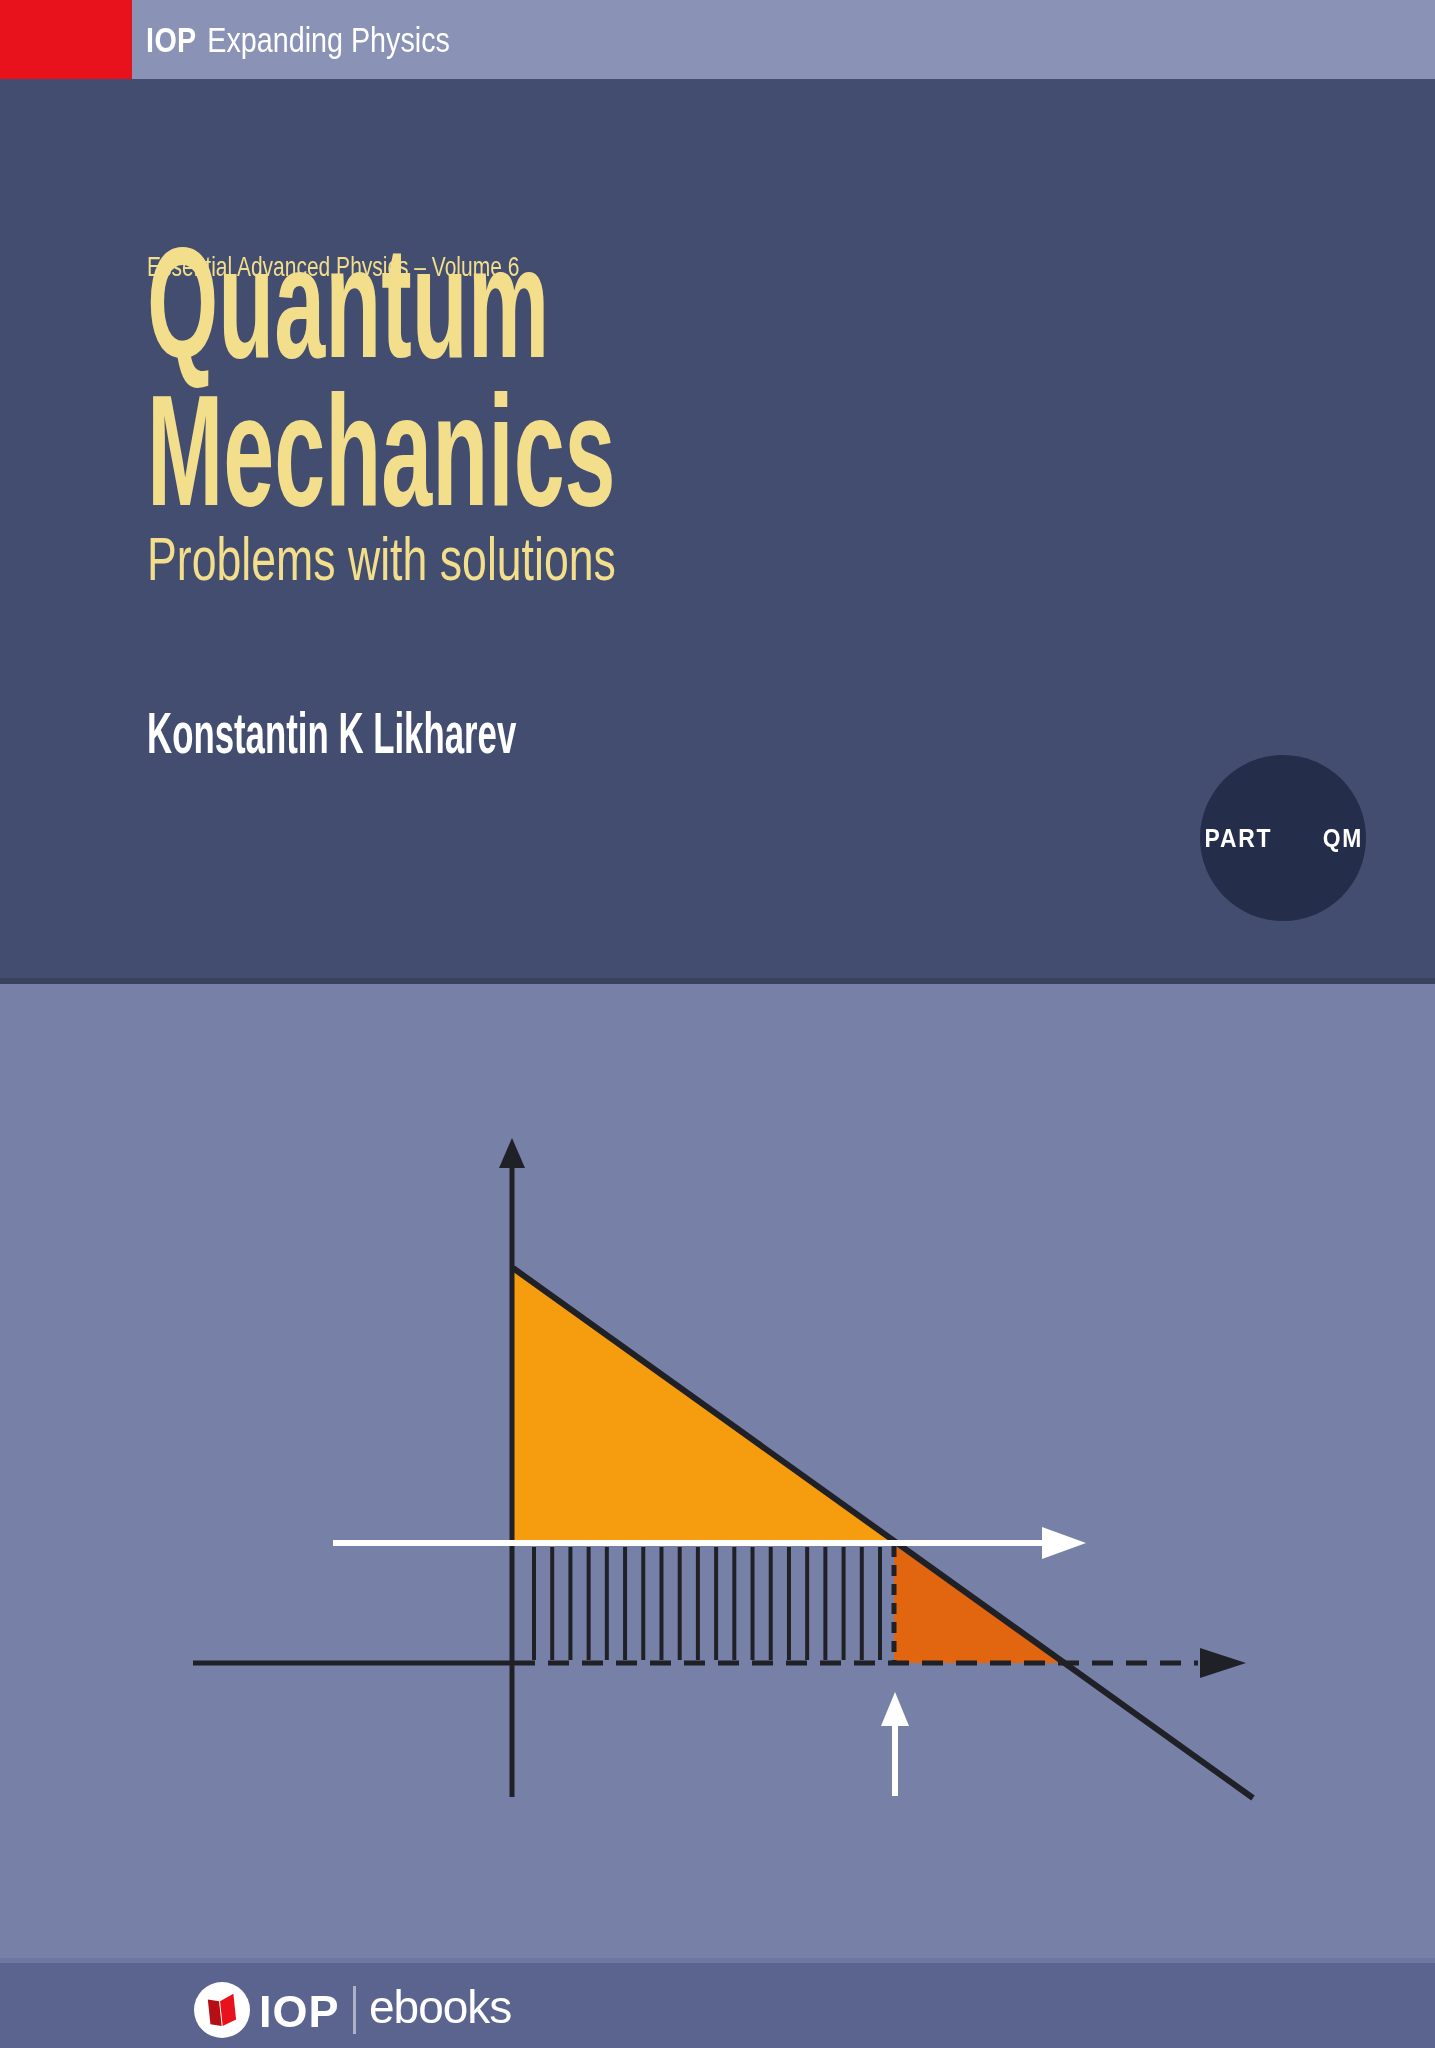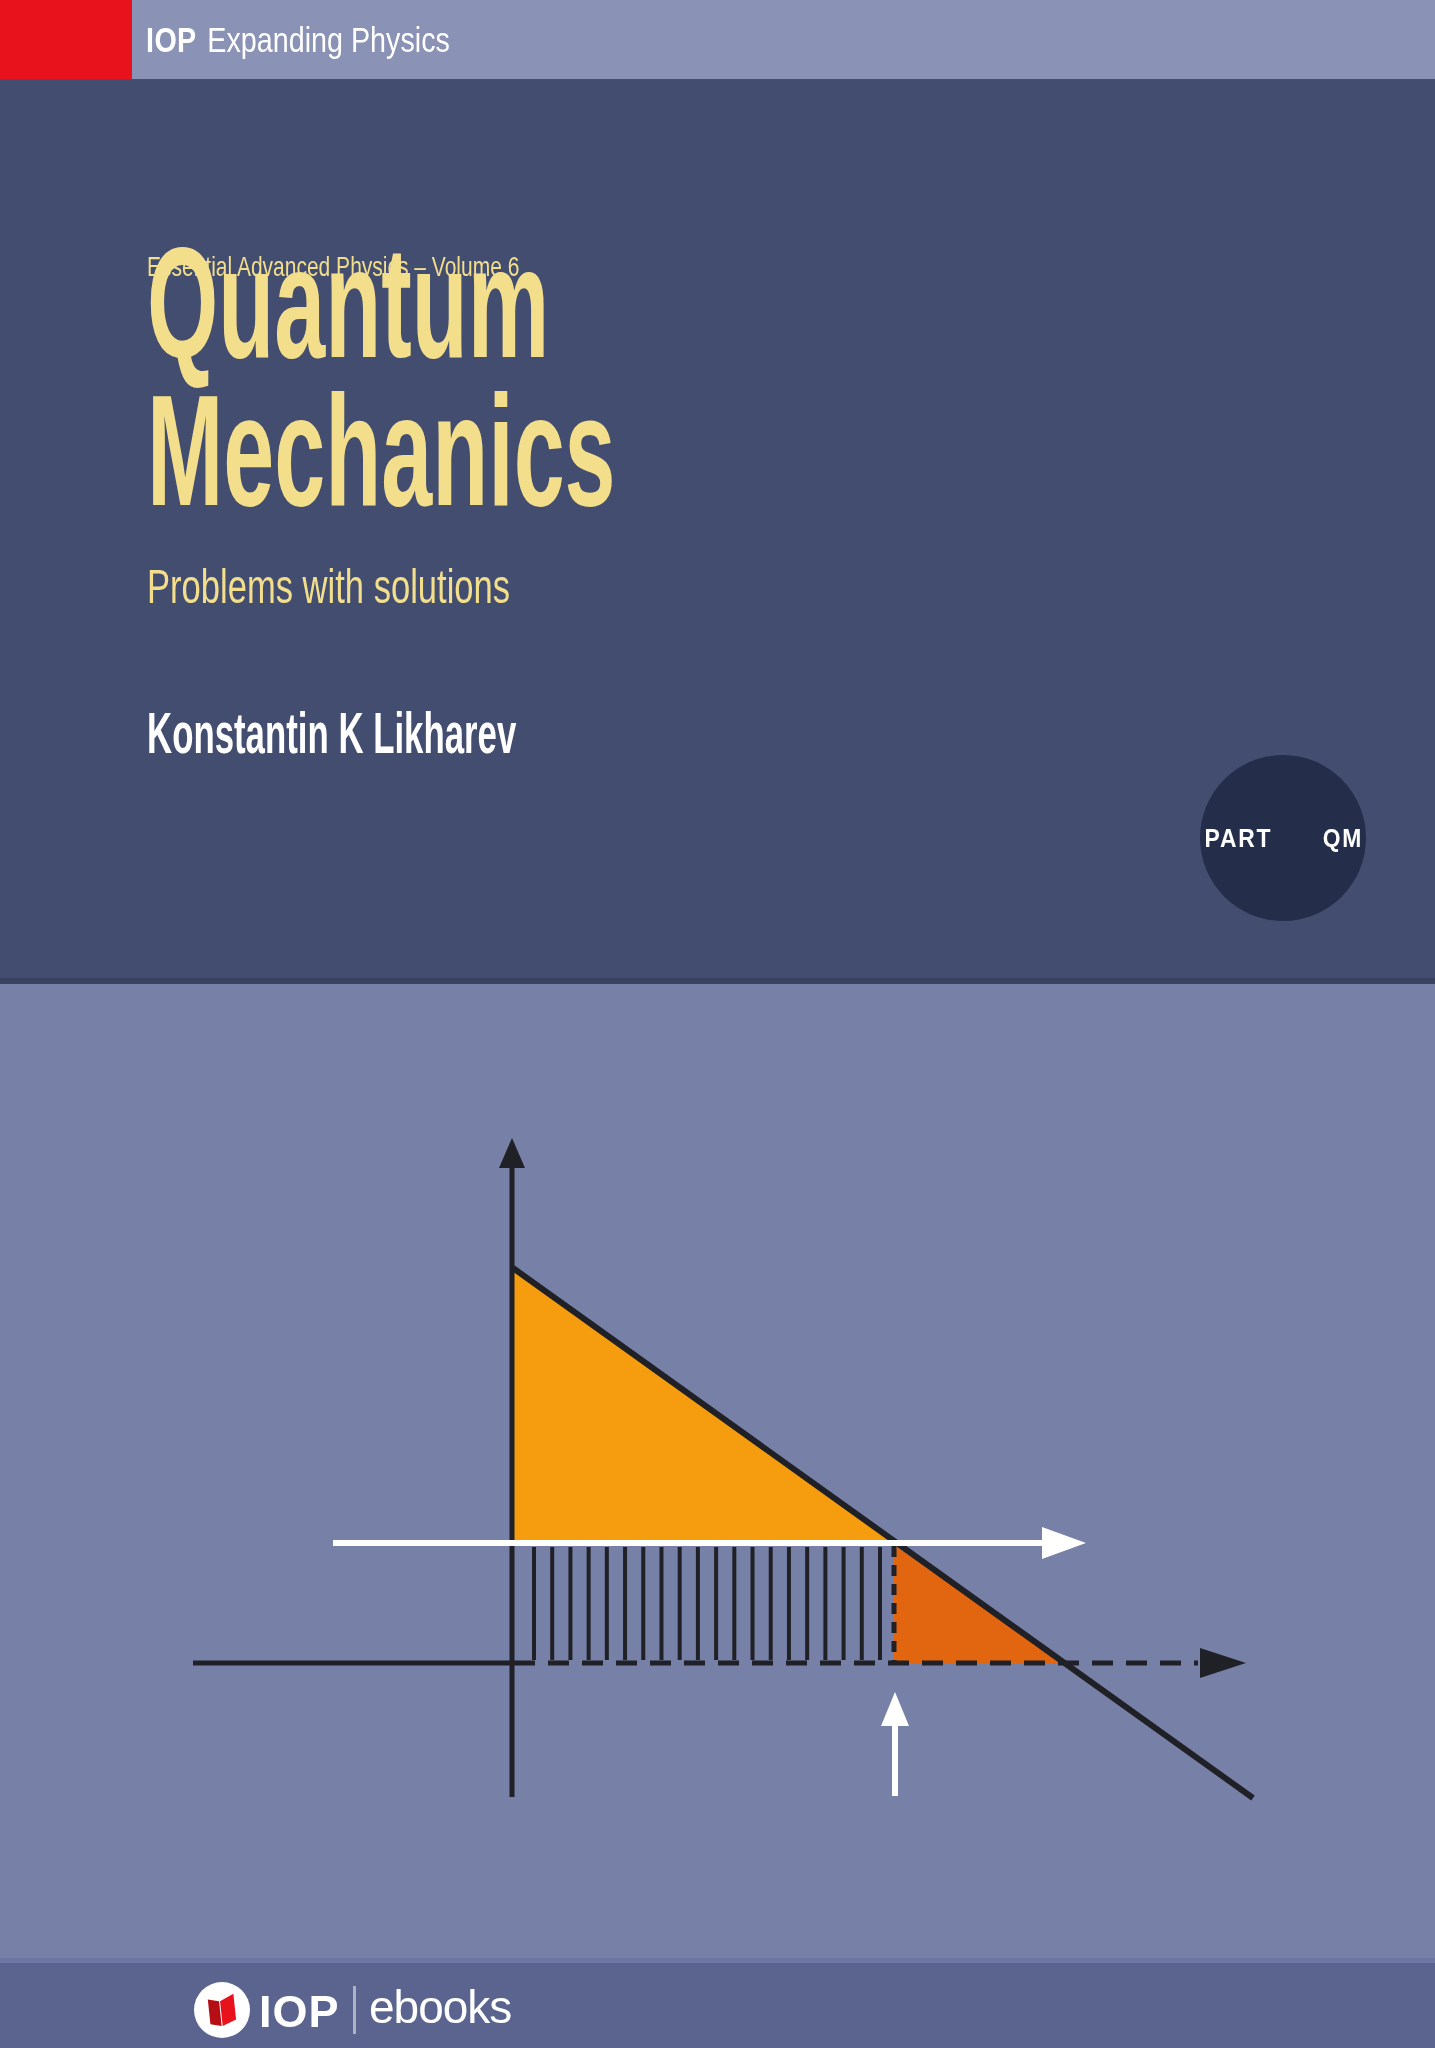--- a/index.html
+++ b/index.html
@@ -19,21 +19,21 @@
   }
   .header-brand .b{font-weight:700;margin-right:13px;letter-spacing:.5px;}
   
   .panel{position:absolute;top:79px;left:0;width:1435px;height:899px;background:var(--panel,#434D6F);}
   .panel-edge{position:absolute;top:899px;left:0;width:1435px;height:6px;background:#39425F;}
   .series{position:absolute;left:147px;top:172px;font-size:28px;font-weight:400;color:var(--yellow,#F3DF8B);white-space:nowrap;}
   .series>span{display:inline-block;transform:scaleX(.75);transform-origin:0 50%;}
   .title{position:absolute;left:147px;top:149px;font-size:158px;line-height:148px;font-weight:700;color:var(--yellow,#F3DF8B);white-space:nowrap;}
   .title .line{display:block;}
   .title .line>span{display:inline-block;transform:scaleX(.58);transform-origin:0 50%;}
-  .subtitle{position:absolute;left:147px;top:440px;font-size:48px;line-height:80px;font-weight:400;color:var(--yellow,#F3DF8B);white-space:nowrap;margin-top:28px;}
+  .subtitle{position:absolute;left:147px;top:440px;font-size:62px;line-height:80px;font-weight:400;color:var(--yellow,#F3DF8B);white-space:nowrap;}
   .subtitle>span{display:inline-block;transform:scaleX(.72);transform-origin:0 50%;}
   .author{position:absolute;left:147px;top:597px;font-size:58px;line-height:66px;font-weight:700;color:#fff;white-space:nowrap;margin-top:24px;}
   .author>span{display:inline-block;transform:scaleX(.60);transform-origin:0 50%;}
   .part-badge{
     position:absolute;left:1200px;top:676px;width:166px;height:166px;border-radius:50%;
     background:var(--badge,#242D49);display:flex;flex-direction:row;align-items:center;justify-content:space-between;
     color:#fff;font-weight:700;font-size:26px;line-height:35px;letter-spacing:2px;text-align:center;
   }
   .part-badge span{display:block;transform:scaleX(.88);}
   

